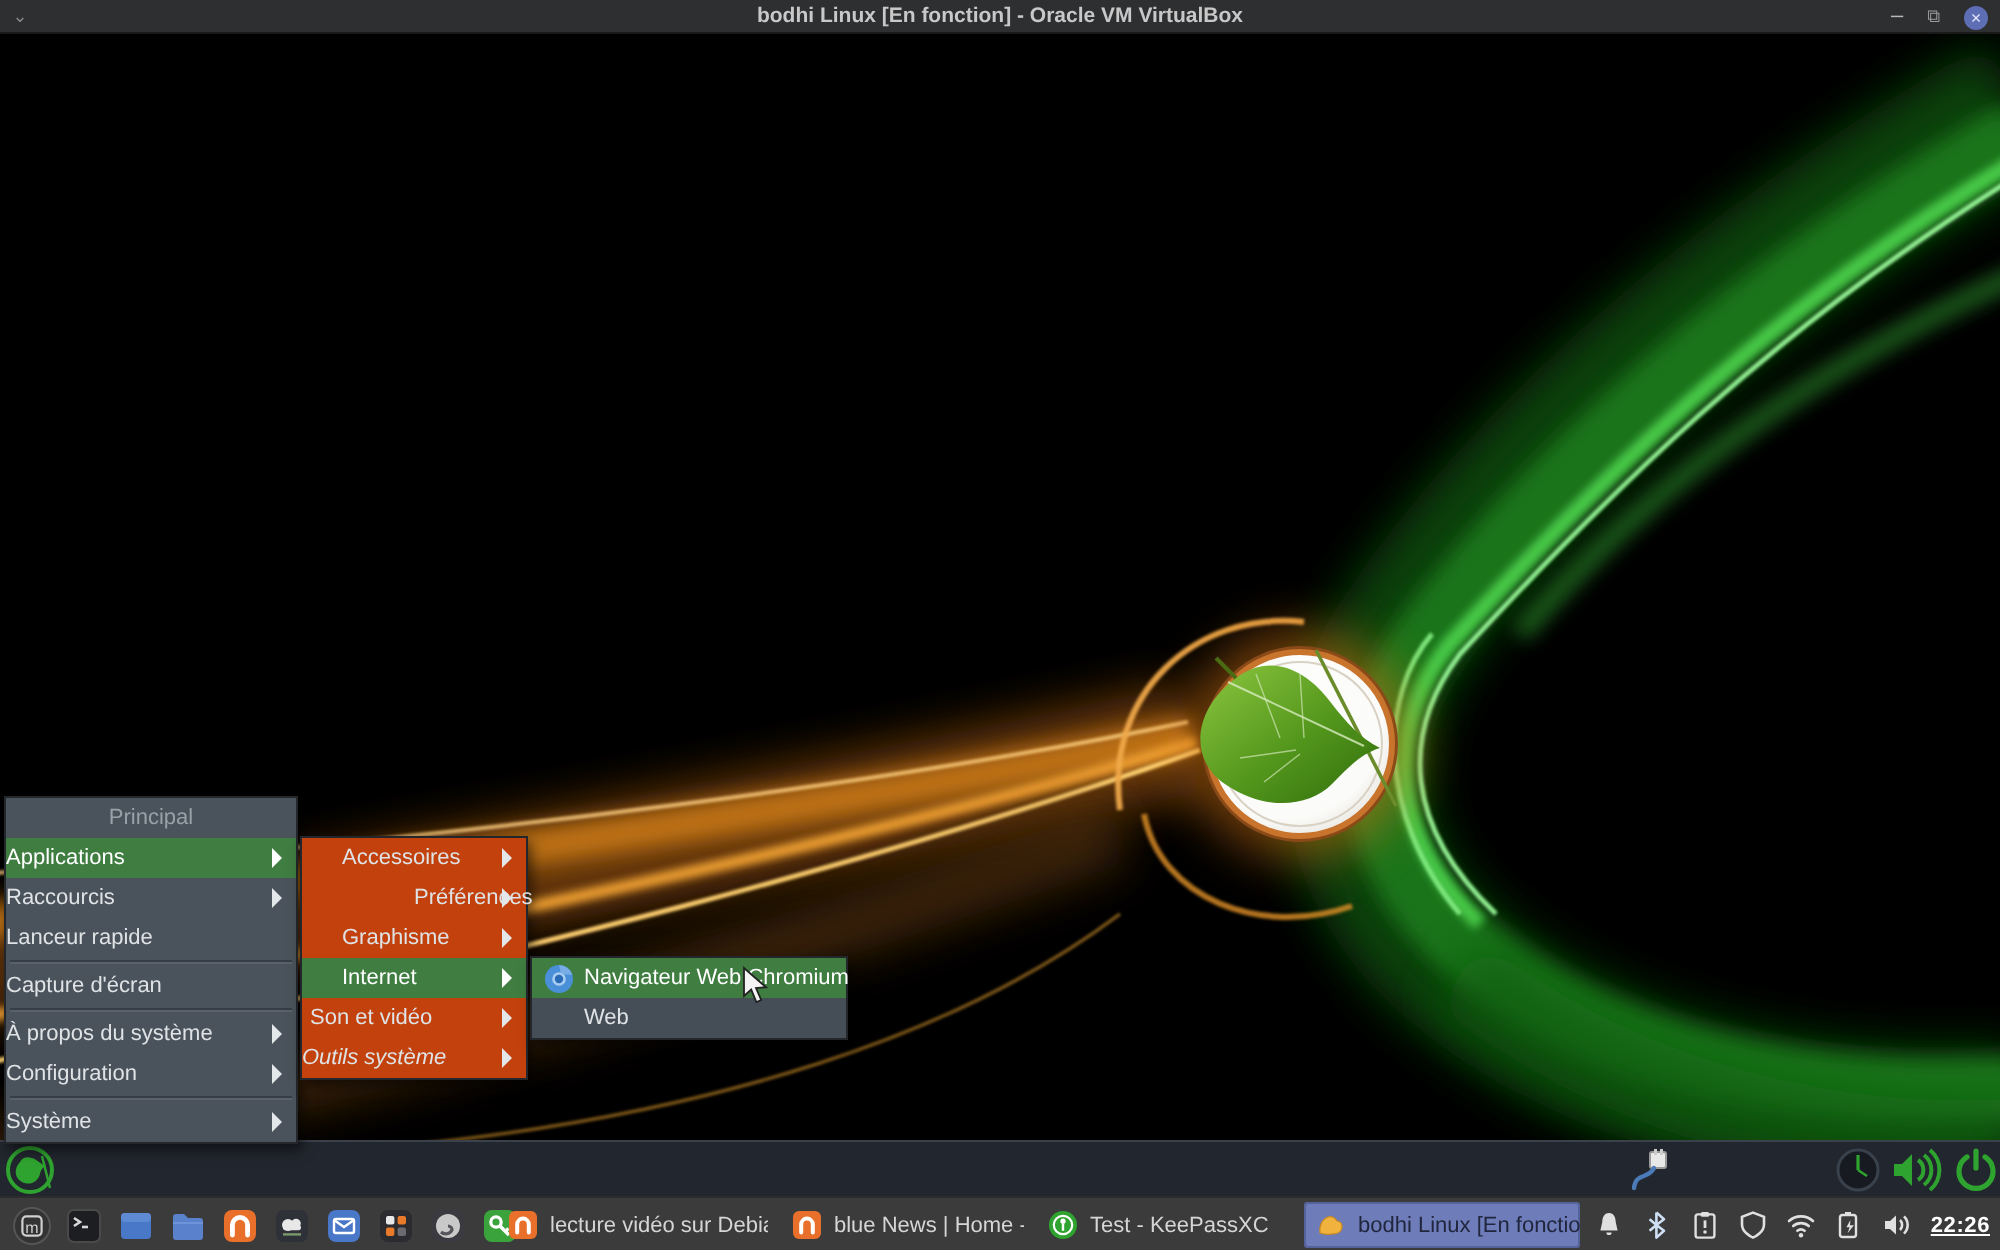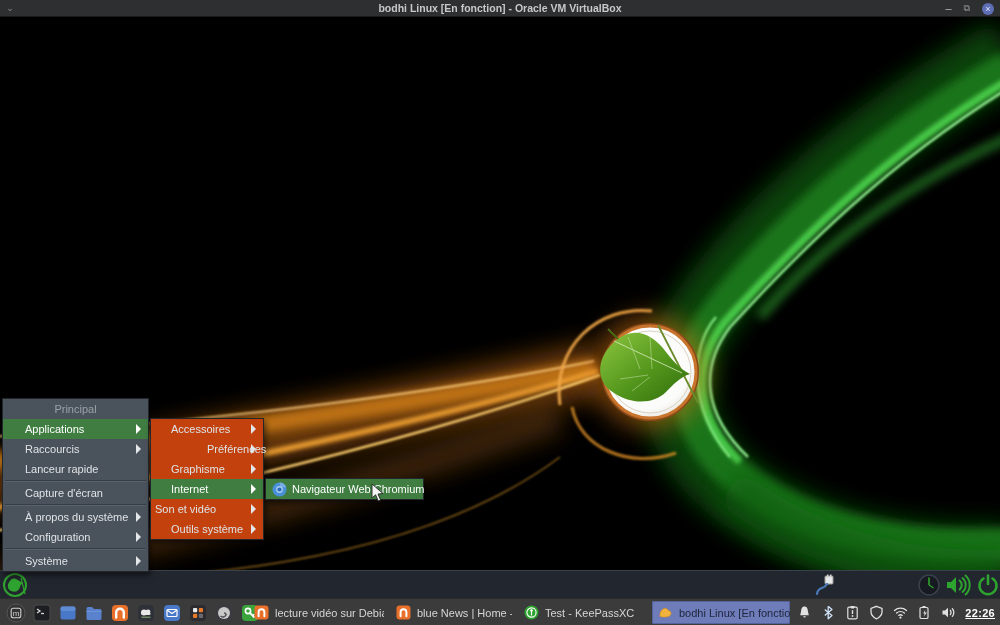--- a/index.html
+++ b/index.html
@@ -25,21 +25,21 @@
   
   .shelf { position:absolute; left:0; top:570px; width:1000px; height:28px; background:#22262e;
            border-top:1px solid #3a414b; z-index:10; }
   .shelf-start { position:absolute; left:2px; top:1px; width:26px; height:26px; }
   .shelf-right-icon { position:absolute; top:3px; width:22px; height:22px; }
 
   
   .menu { position:absolute; background:#4a525b; border:1px solid #23272c;
           box-shadow:2px 3px 6px rgba(0,0,0,.55); z-index:20; font-size:11px; color:#dfe3e6; }
   .menu-header { height:20px; line-height:20px; text-align:center; color:#99a1a8; }
-  .menu-item { position:relative; height:20px; line-height:20px; padding-left:22px; white-space:nowrap; }
+  .menu-item { position:relative; height:20px; line-height:20px; white-space:nowrap; }
   .menu-item.hl { background:#3f7d41; color:#ffffff; }
   .arrow { position:absolute; right:7px; top:5px; width:0; height:0;
            border-left:5px solid #e4e7e9; border-top:5px solid transparent; border-bottom:5px solid transparent; }
   .menu-item.hl .arrow { border-left-color:#ffffff; }
   .menu-sep { height:4px; position:relative; }
   .menu-sep::after { content:""; position:absolute; left:2px; right:2px; top:1px; height:1px;
                      background:#373d45; border-bottom:1px solid #59616a; }
   .menu-sub2 .menu-item { padding-left:6px; display:flex; align-items:center; gap:5px; }
   .mi-icon { width:15px; height:15px; flex:none; }
   .mi-icon.empty { visibility:hidden; }
@@ -176,32 +176,36 @@
     <div class="menu-sep"></div>
     <div class="menu-item"><span>Système</span><span class="arrow"></span></div>
   </div>
 
   <div class="menu" style="left:150px; top:418px; width:114px; background:#c2410c;">
     <div class="menu-item" style="padding-left:20px;"><span>Accessoires</span><span class="arrow"></span></div>
     <div class="menu-item" style="padding-left:20px;margin-left:36px;"><span>Préférences</span><span class="arrow"></span></div>
     <div class="menu-item" style="padding-left:20px;"><span>Graphisme</span><span class="arrow"></span></div>
     <div class="menu-item hl" style="padding-left:20px;"><span>Internet</span><span class="arrow"></span></div>
     <div class="menu-item" style="padding-left:4px;"><span>Son et vidéo</span><span class="arrow"></span></div>
-    <div class="menu-item" style="padding-left:20px;"><span>Outils système</span><span class="arrow"></span></div>
+    <div class="menu-item" style="font-style:italic;"><span>Outils système</span><span class="arrow"></span></div>
   </div>
 
   <div class="menu menu-sub2" style="left:265px; top:478px; width:159px; background:#454d56;">
     <div class="menu-item hl">
       <svg class="mi-icon" viewBox="0 0 15 15">
         <circle cx="7.5" cy="7.5" r="7" fill="#4a90d9"></circle>
         <circle cx="7.5" cy="7.5" r="3.4" fill="#a8cdf0"></circle>
         <circle cx="7.5" cy="7.5" r="2.1" fill="#2a6bb8"></circle>
         <path d="M7.5,0.5 A7,7 0 0 1 14.2,5.5 L8.5,5 Z" fill="#8ab8e8" opacity="0.7"></path>
       </svg>
       <span>Navigateur Web Chromium</span>
+    </div>
+    <div class="menu-item">
+      <span class="mi-icon empty"></span>
+      <span>Web</span>
     </div>
   </div>
 
   <svg class="cursor" width="14" height="20" viewBox="0 0 14 20">
     <path d="M1,1 L1,15 L4.6,11.8 L7.2,18 L9.6,17 L7,11 L12,10.6 Z" fill="#f4f4f4" stroke="#222" stroke-width="0.9"></path>
   </svg>
 
   <div class="titlebar">
     <span class="vb-menu-glyph">⌄</span>
     <span class="title">bodhi Linux [En fonction] - Oracle VM VirtualBox</span>

